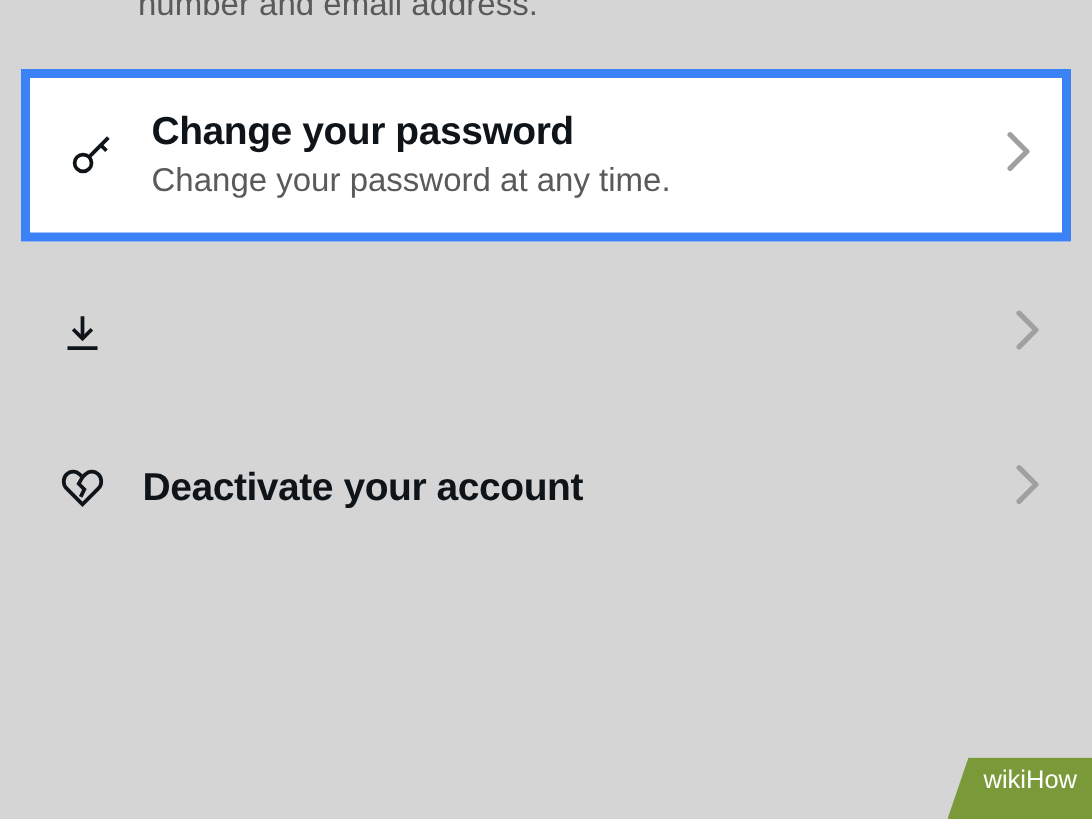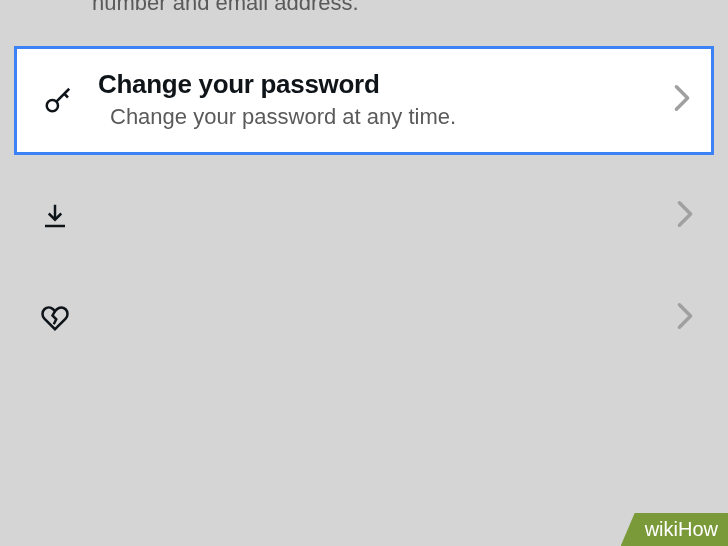--- a/index.html
+++ b/index.html
@@ -26,21 +26,21 @@
       flex-direction: column;
     }
     .setting-item {
       display: flex;
       align-items: center;
       padding: 25px 28px 25px 35px;
       position: relative;
     }
     .setting-item.highlighted {
       background: #ffffff;
-      border: 3px solid #3b82f6;
+      border: 6px solid #3b82f6;
       margin: 0 14px 20px 14px;
       padding: 20px 14px 20px 21px;
     }
     .setting-item:not(.highlighted) {
       margin-bottom: 20px;
     }
     .icon-wrap {
       width: 40px;
       min-width: 40px;
       display: flex;
@@ -62,21 +62,20 @@
       font-size: 26px;
       font-weight: 700;
       color: #0f1419;
       margin-bottom: 2px;
       letter-spacing: -0.3px;
     }
     .subtitle {
       font-size: 22px;
       color: #5a5a5a;
       line-height: 1.35;
-      margin-left: 12px;
     }
     .chevron {
       width: 24px;
       min-width: 24px;
       margin-left: 12px;
     }
     .chevron svg {
       width: 18px;
       height: 28px;
       stroke: #a0a0a0;
@@ -84,23 +83,23 @@
       fill: none;
       stroke-linecap: round;
       stroke-linejoin: round;
     }
     .watermark {
       position: absolute;
       bottom: 0;
       right: 0;
       background: #7a9a3a;
       color: #ffffff;
-      font-size: 20px;
+      font-size: 17px;
       font-weight: 500;
-      padding: 5px 10px 5px 24px;
+      padding: 5px 10px 16px 24px;
       clip-path: polygon(14px 0, 100% 0, 100% 100%, 0 100%);
     }
   </style>
 </head>
 <body>
 
 <div class="partial-text">number and email address.</div>
 
 <div class="settings-list">
 
@@ -141,20 +140,21 @@
   </div>
 
   <div class="setting-item">
     <div class="icon-wrap">
       <svg viewBox="0 0 24 24">
         <path d="M12 21 L3.5 12.5 C1.5 10.5 1.5 7 3.5 5 C5.5 3 8.5 3 10.5 5 L12 6.5 L13.5 5 C15.5 3 18.5 3 20.5 5 C22.5 7 22.5 10.5 20.5 12.5 L12 21 Z"></path>
         <path d="M12 6.5 L10 10 L13 13 L11 17"></path>
       </svg>
     </div>
     <div class="content">
+      <div class="title">Deactivate your account</div>
     </div>
     <div class="chevron">
       <svg viewBox="0 0 12 20">
           <path d="M2 2 L10 10 L2 18"></path>
         </svg>
     </div>
   </div>
 
 </div>
 

